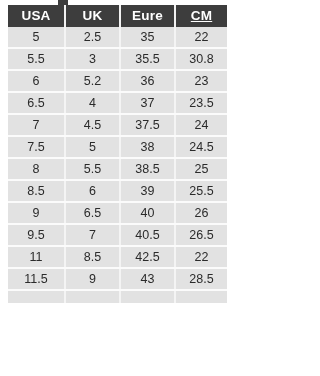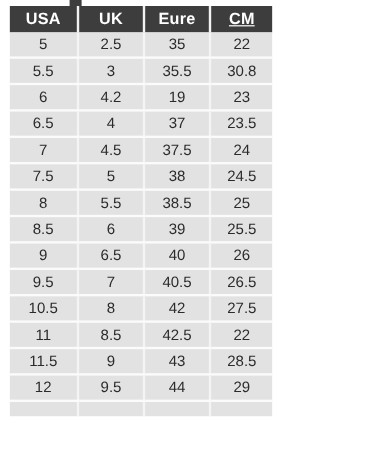--- a/index.html
+++ b/index.html
@@ -110,22 +110,22 @@
             <td>22</td>
           </tr>
           <tr>
             <td>5.5</td>
             <td>3</td>
             <td>35.5</td>
             <td>30.8</td>
           </tr>
           <tr>
             <td>6</td>
-            <td>4.2</td>
-            <td>19</td>
+            <td>5.2</td>
+            <td>36</td>
             <td>23</td>
           </tr>
           <tr>
             <td>6.5</td>
             <td>4</td>
             <td>37</td>
             <td>23.5</td>
           </tr>
           <tr>
             <td>7</td>
@@ -157,42 +157,30 @@
             <td>40</td>
             <td>26</td>
           </tr>
           <tr>
             <td>9.5</td>
             <td>7</td>
             <td>40.5</td>
             <td>26.5</td>
           </tr>
           <tr>
-            <td>10.5</td>
-            <td>8</td>
-            <td>42</td>
-            <td>27.5</td>
-          </tr>
-          <tr>
             <td>11</td>
             <td>8.5</td>
             <td>42.5</td>
             <td>22</td>
           </tr>
           <tr>
             <td>11.5</td>
             <td>9</td>
             <td>43</td>
             <td>28.5</td>
-          </tr>
-          <tr>
-            <td>12</td>
-            <td>9.5</td>
-            <td>44</td>
-            <td>29</td>
           </tr>
           <tr class="spacer-row">
             <td>&nbsp;</td>
             <td>&nbsp;</td>
             <td>&nbsp;</td>
             <td>&nbsp;</td>
           </tr>
         </tbody>
     </table>
   </div>

